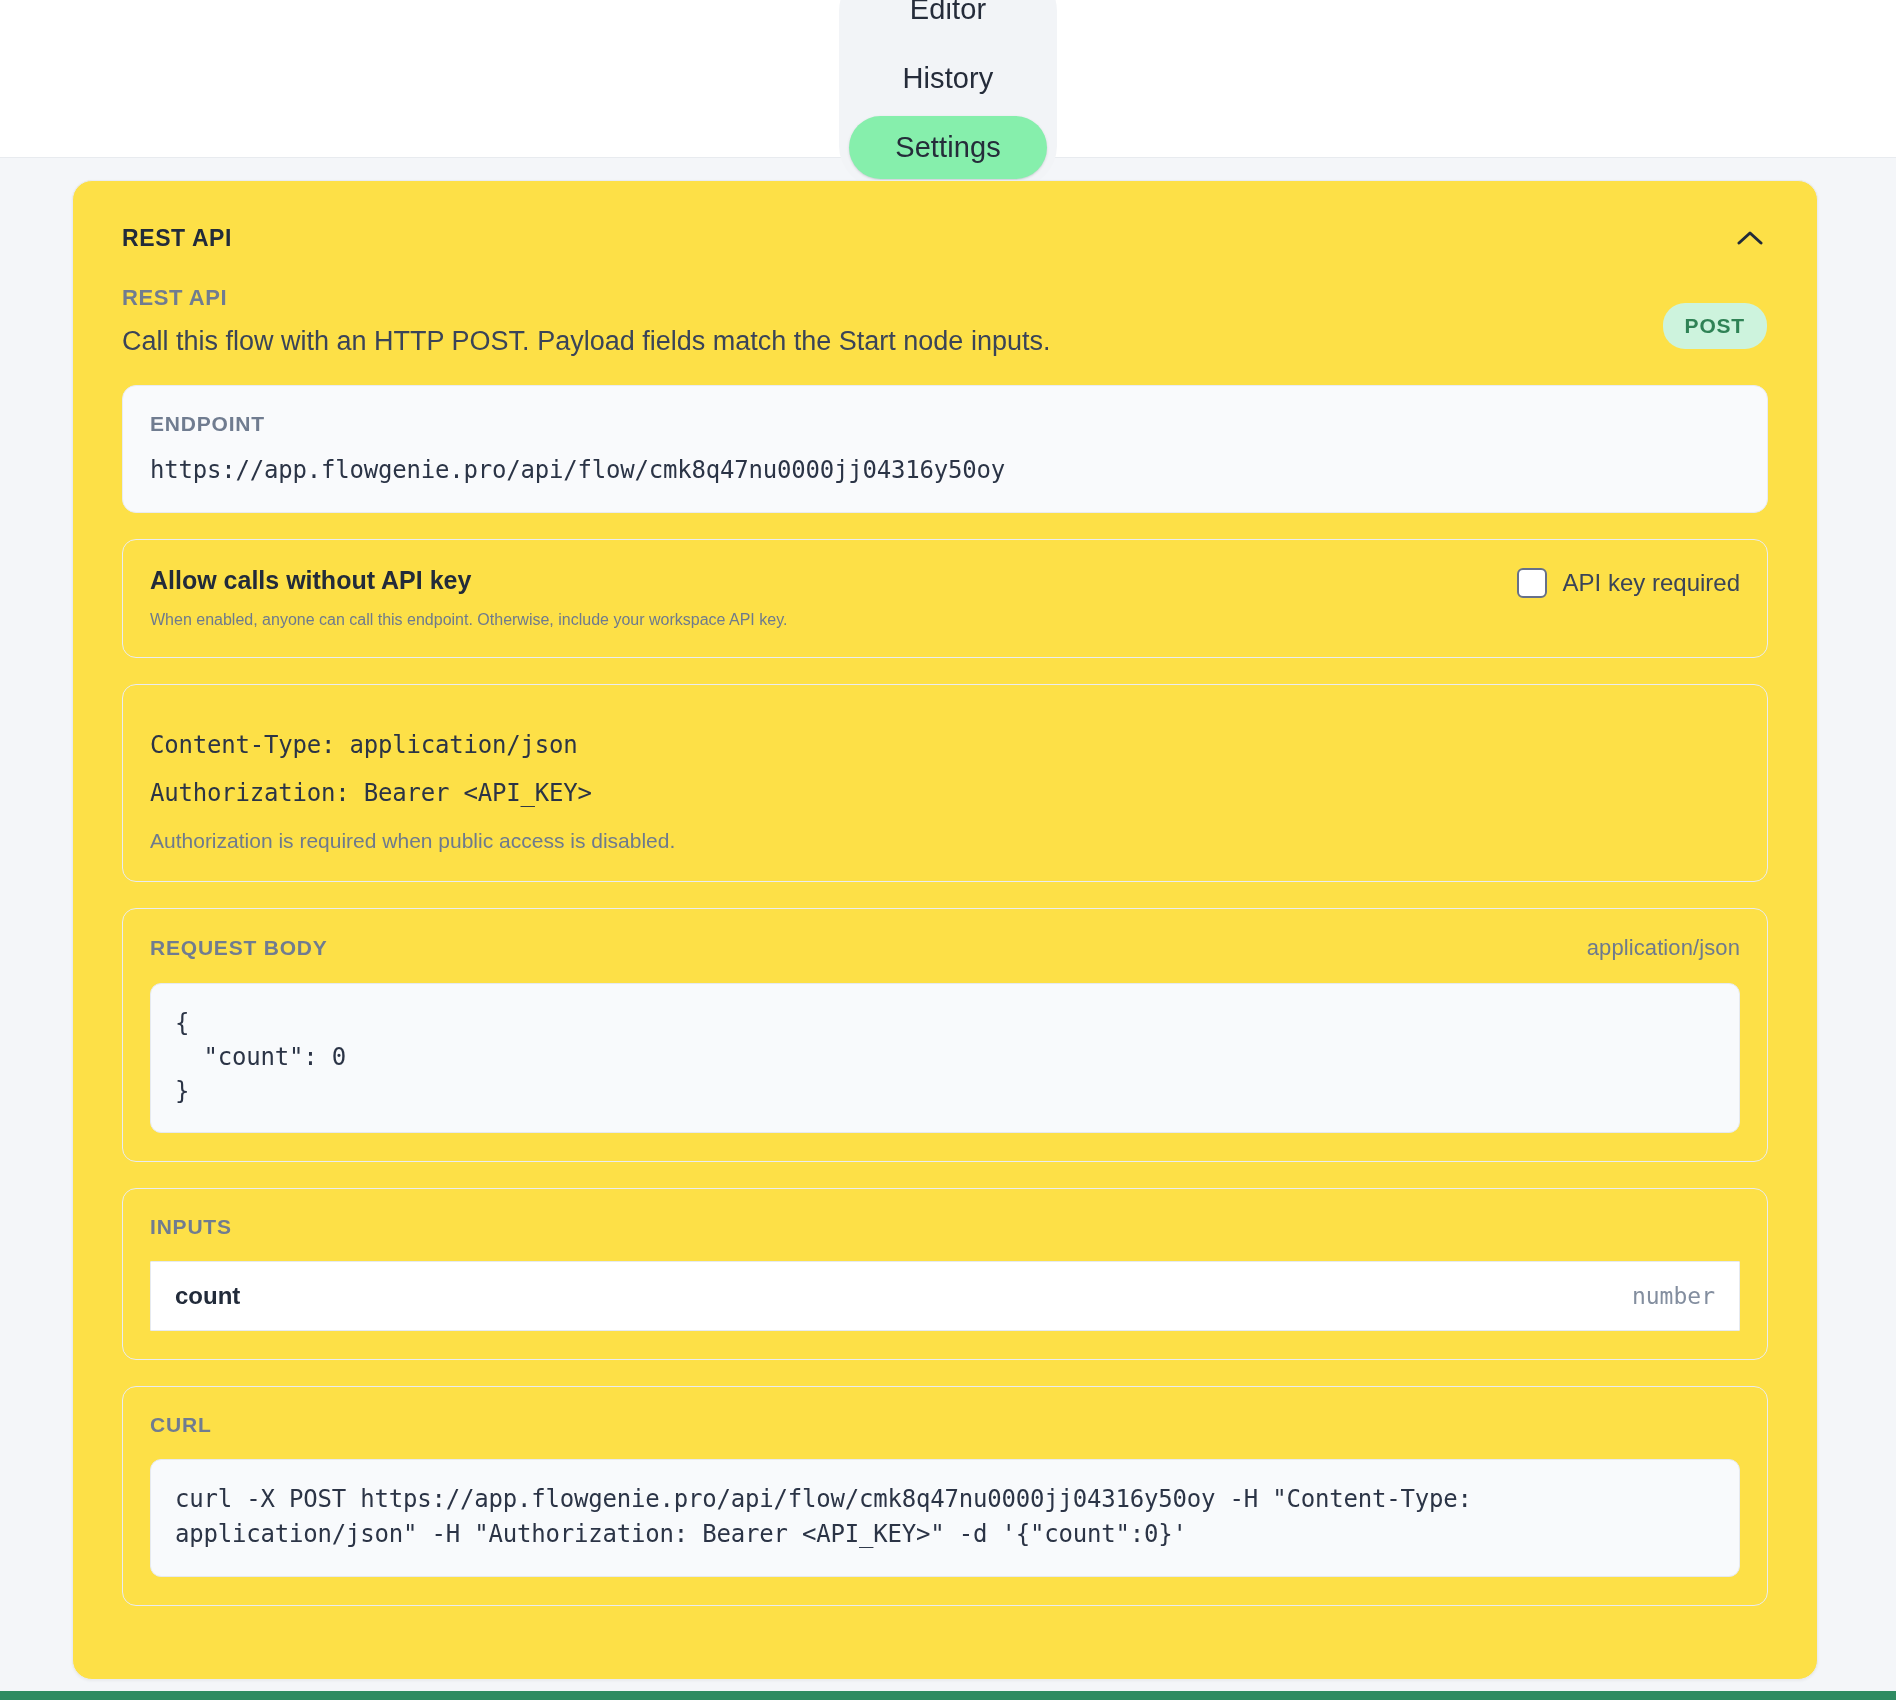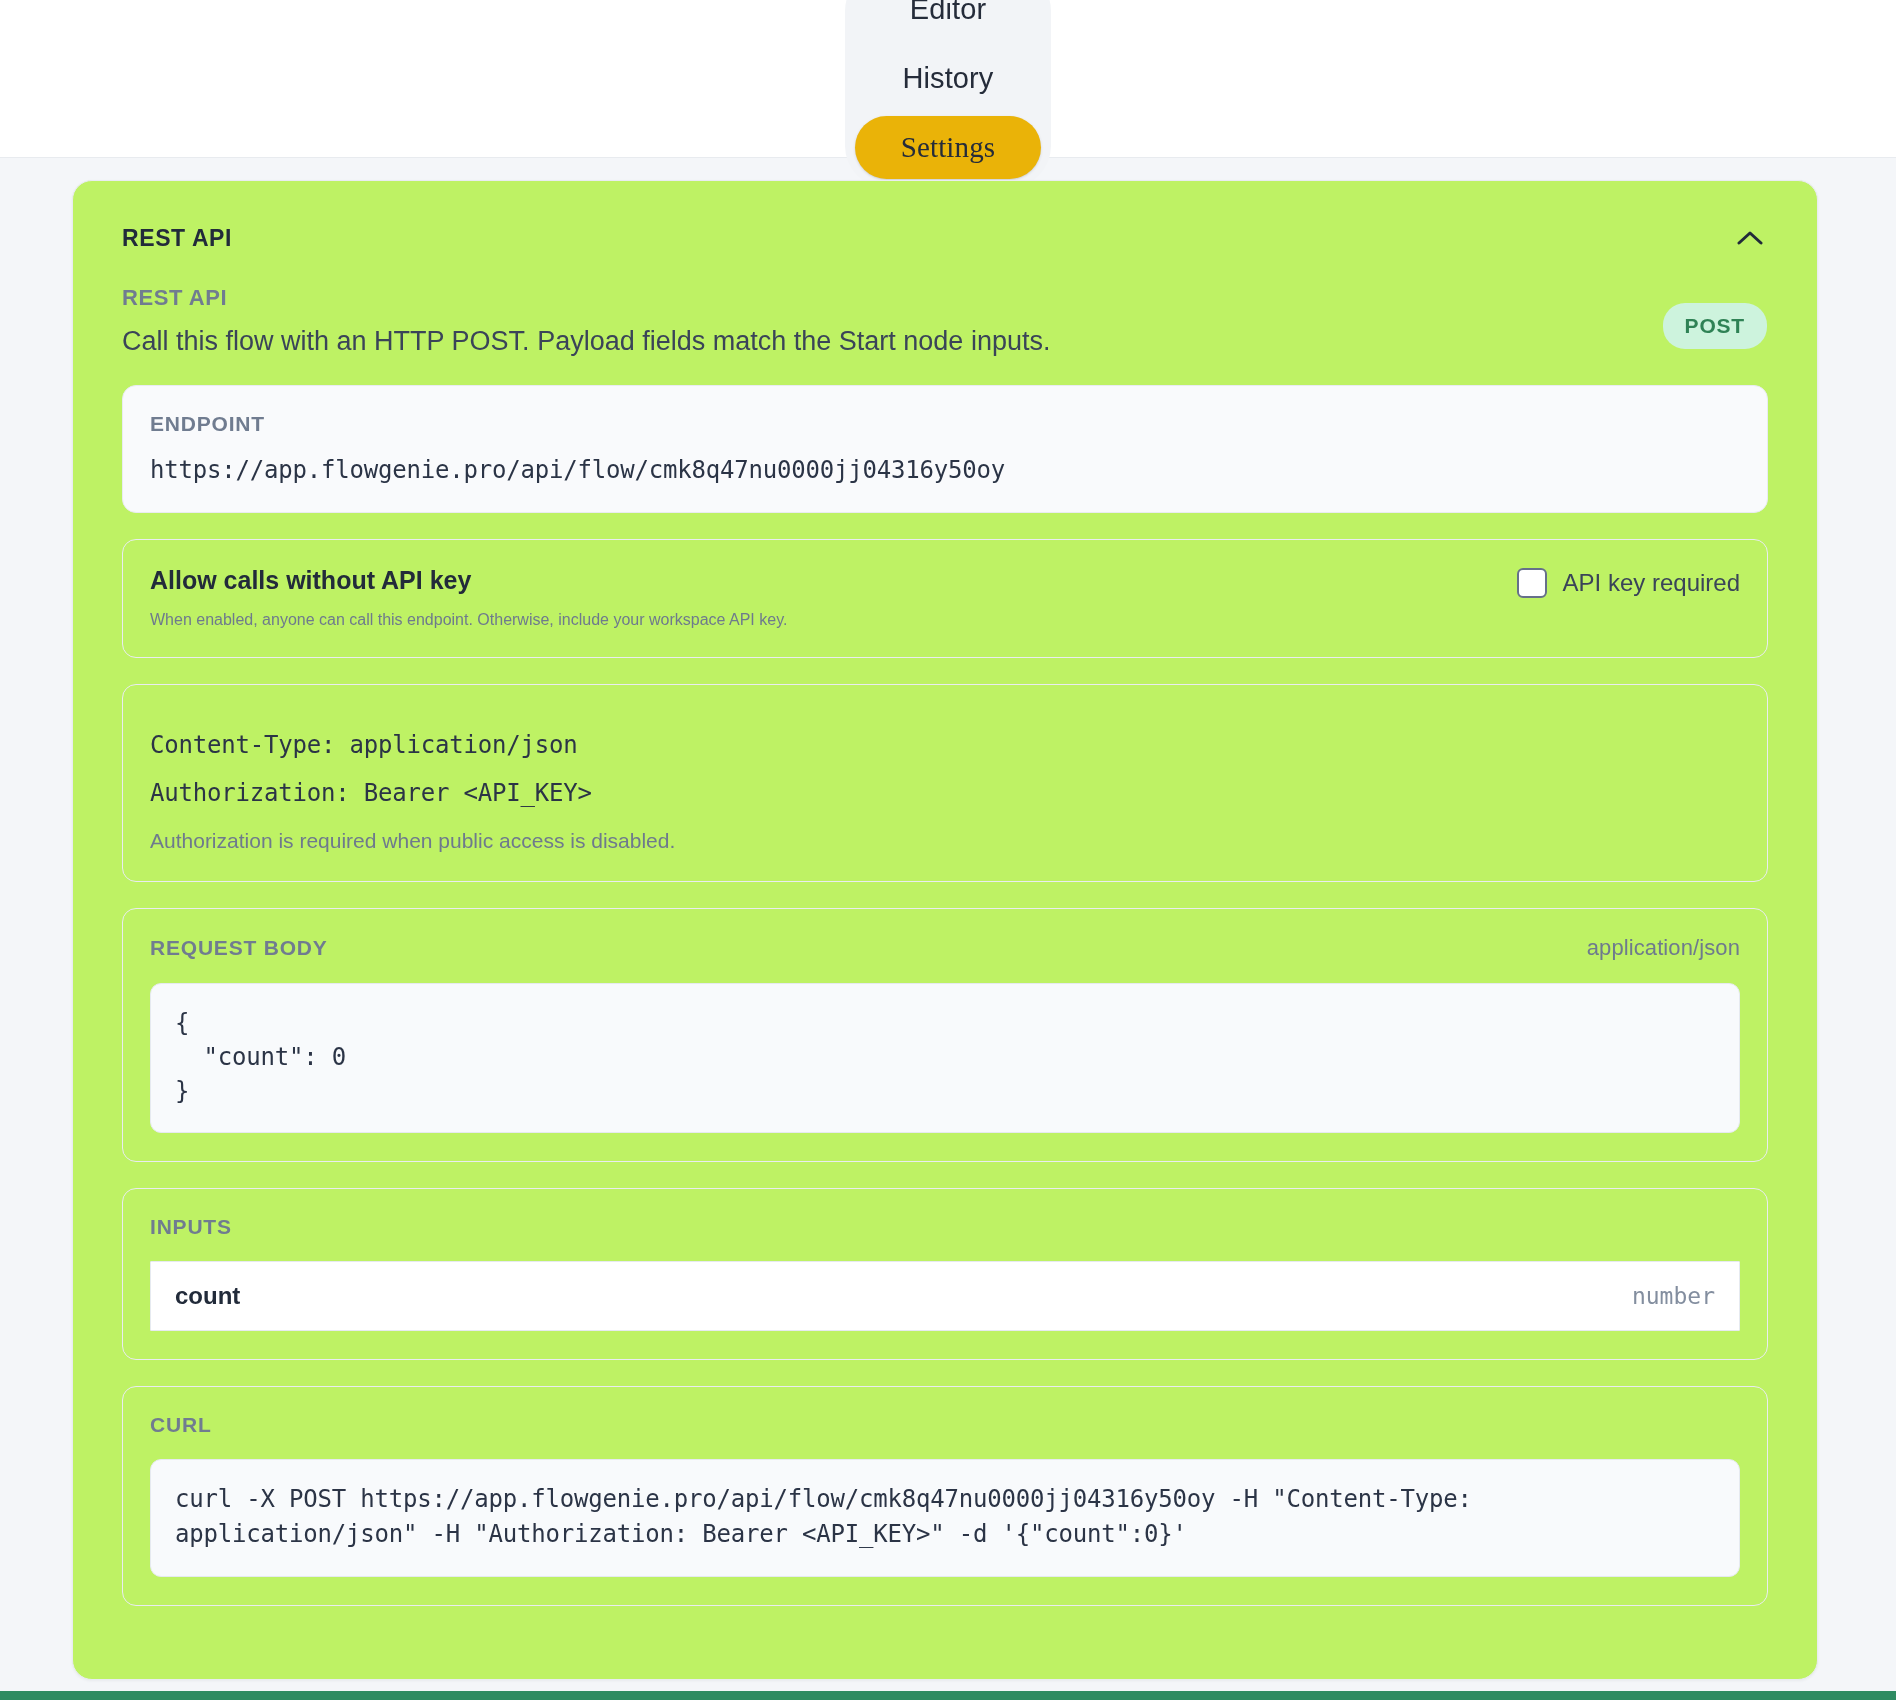--- a/index.html
+++ b/index.html
@@ -48,34 +48,33 @@
     font-weight: 400;
     color: #252c3a;
     padding: 15px 46px;
     border-radius: 34px;
     letter-spacing: 0.1px;
     cursor: pointer;
     white-space: nowrap;
   }
 
   .tab.active {
-    background: #eab308;
+    background: #86efac;
     box-shadow: 0 1px 3px rgba(17, 24, 39, 0.12), 0 1px 1px rgba(17,24,39,0.05);
-    font-family: Liberation Serif, serif;
   }
 
   
   .content {
     flex: 1 1 auto;
     padding: 22px 78px 0 72px;
     overflow: hidden;
   }
 
   .panel {
-    background: #bef264;
+    background: #fde047;
     border: 1px solid #e9ecf1;
     border-radius: 20px;
     box-shadow: 0 1px 3px rgba(16, 24, 40, 0.05);
     padding: 36px 40px 56px 40px;
     height: 1500px;
   }
 
   
   .panel-head {
     display: flex;

